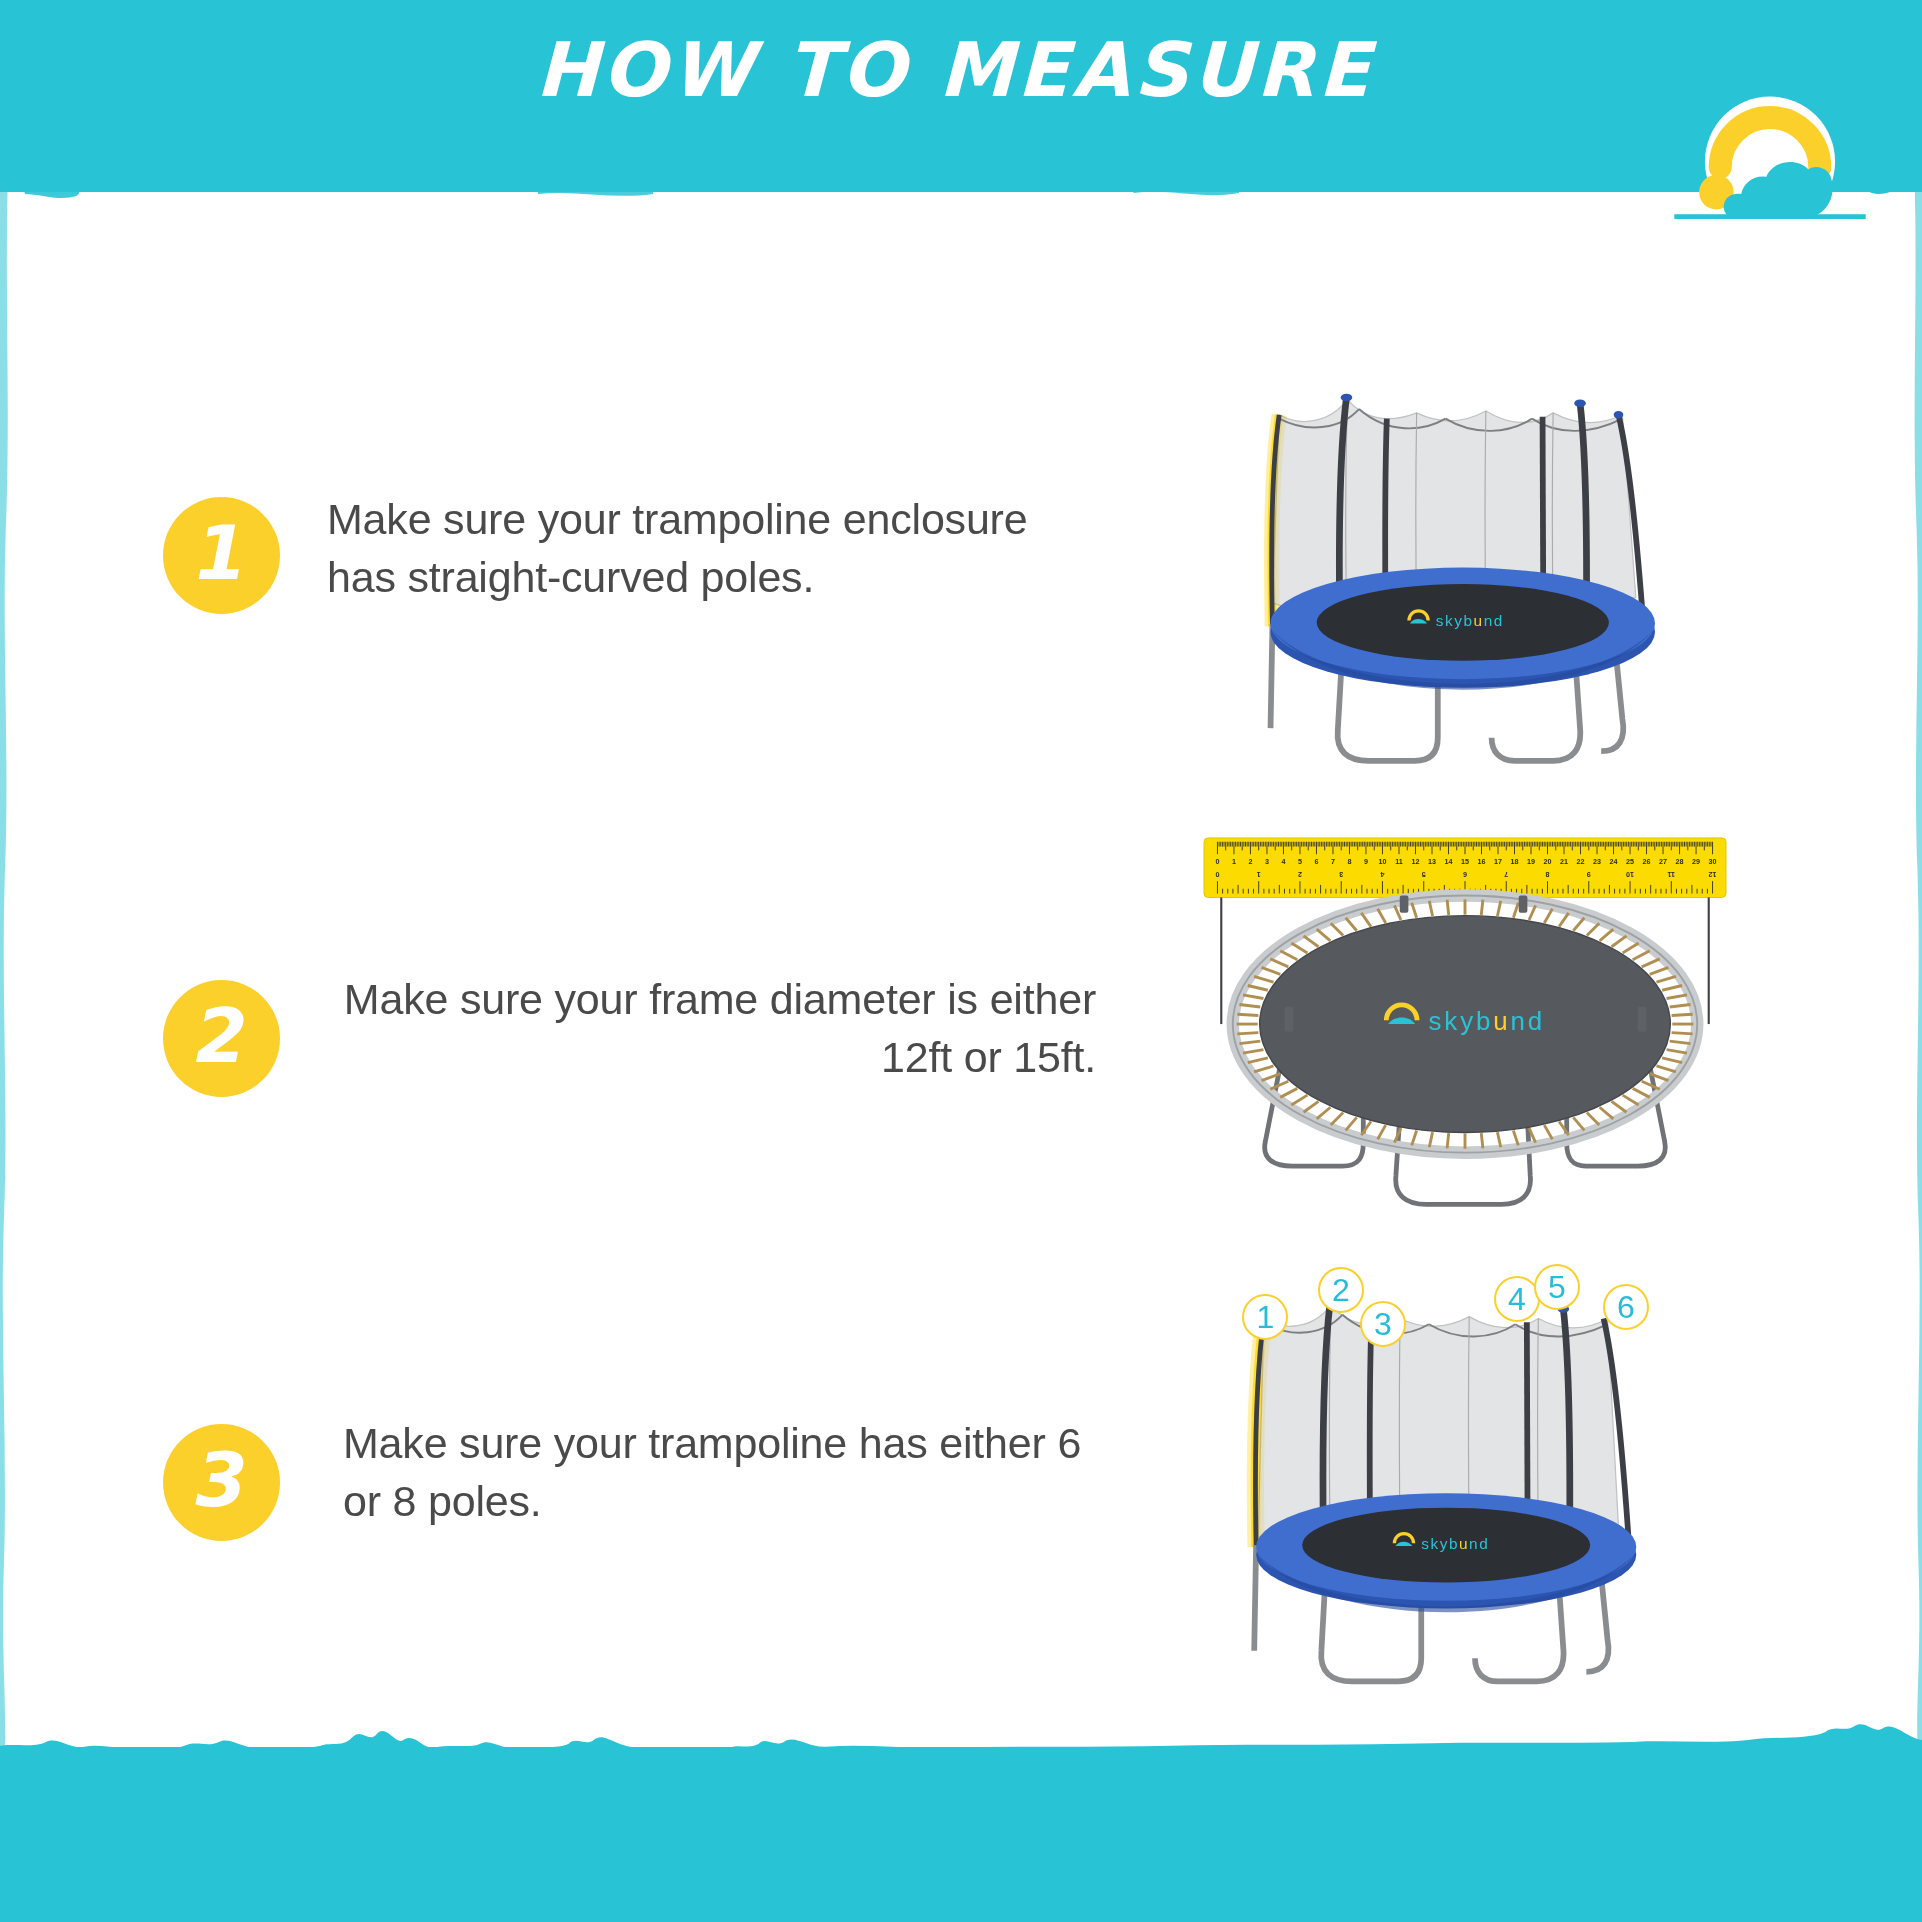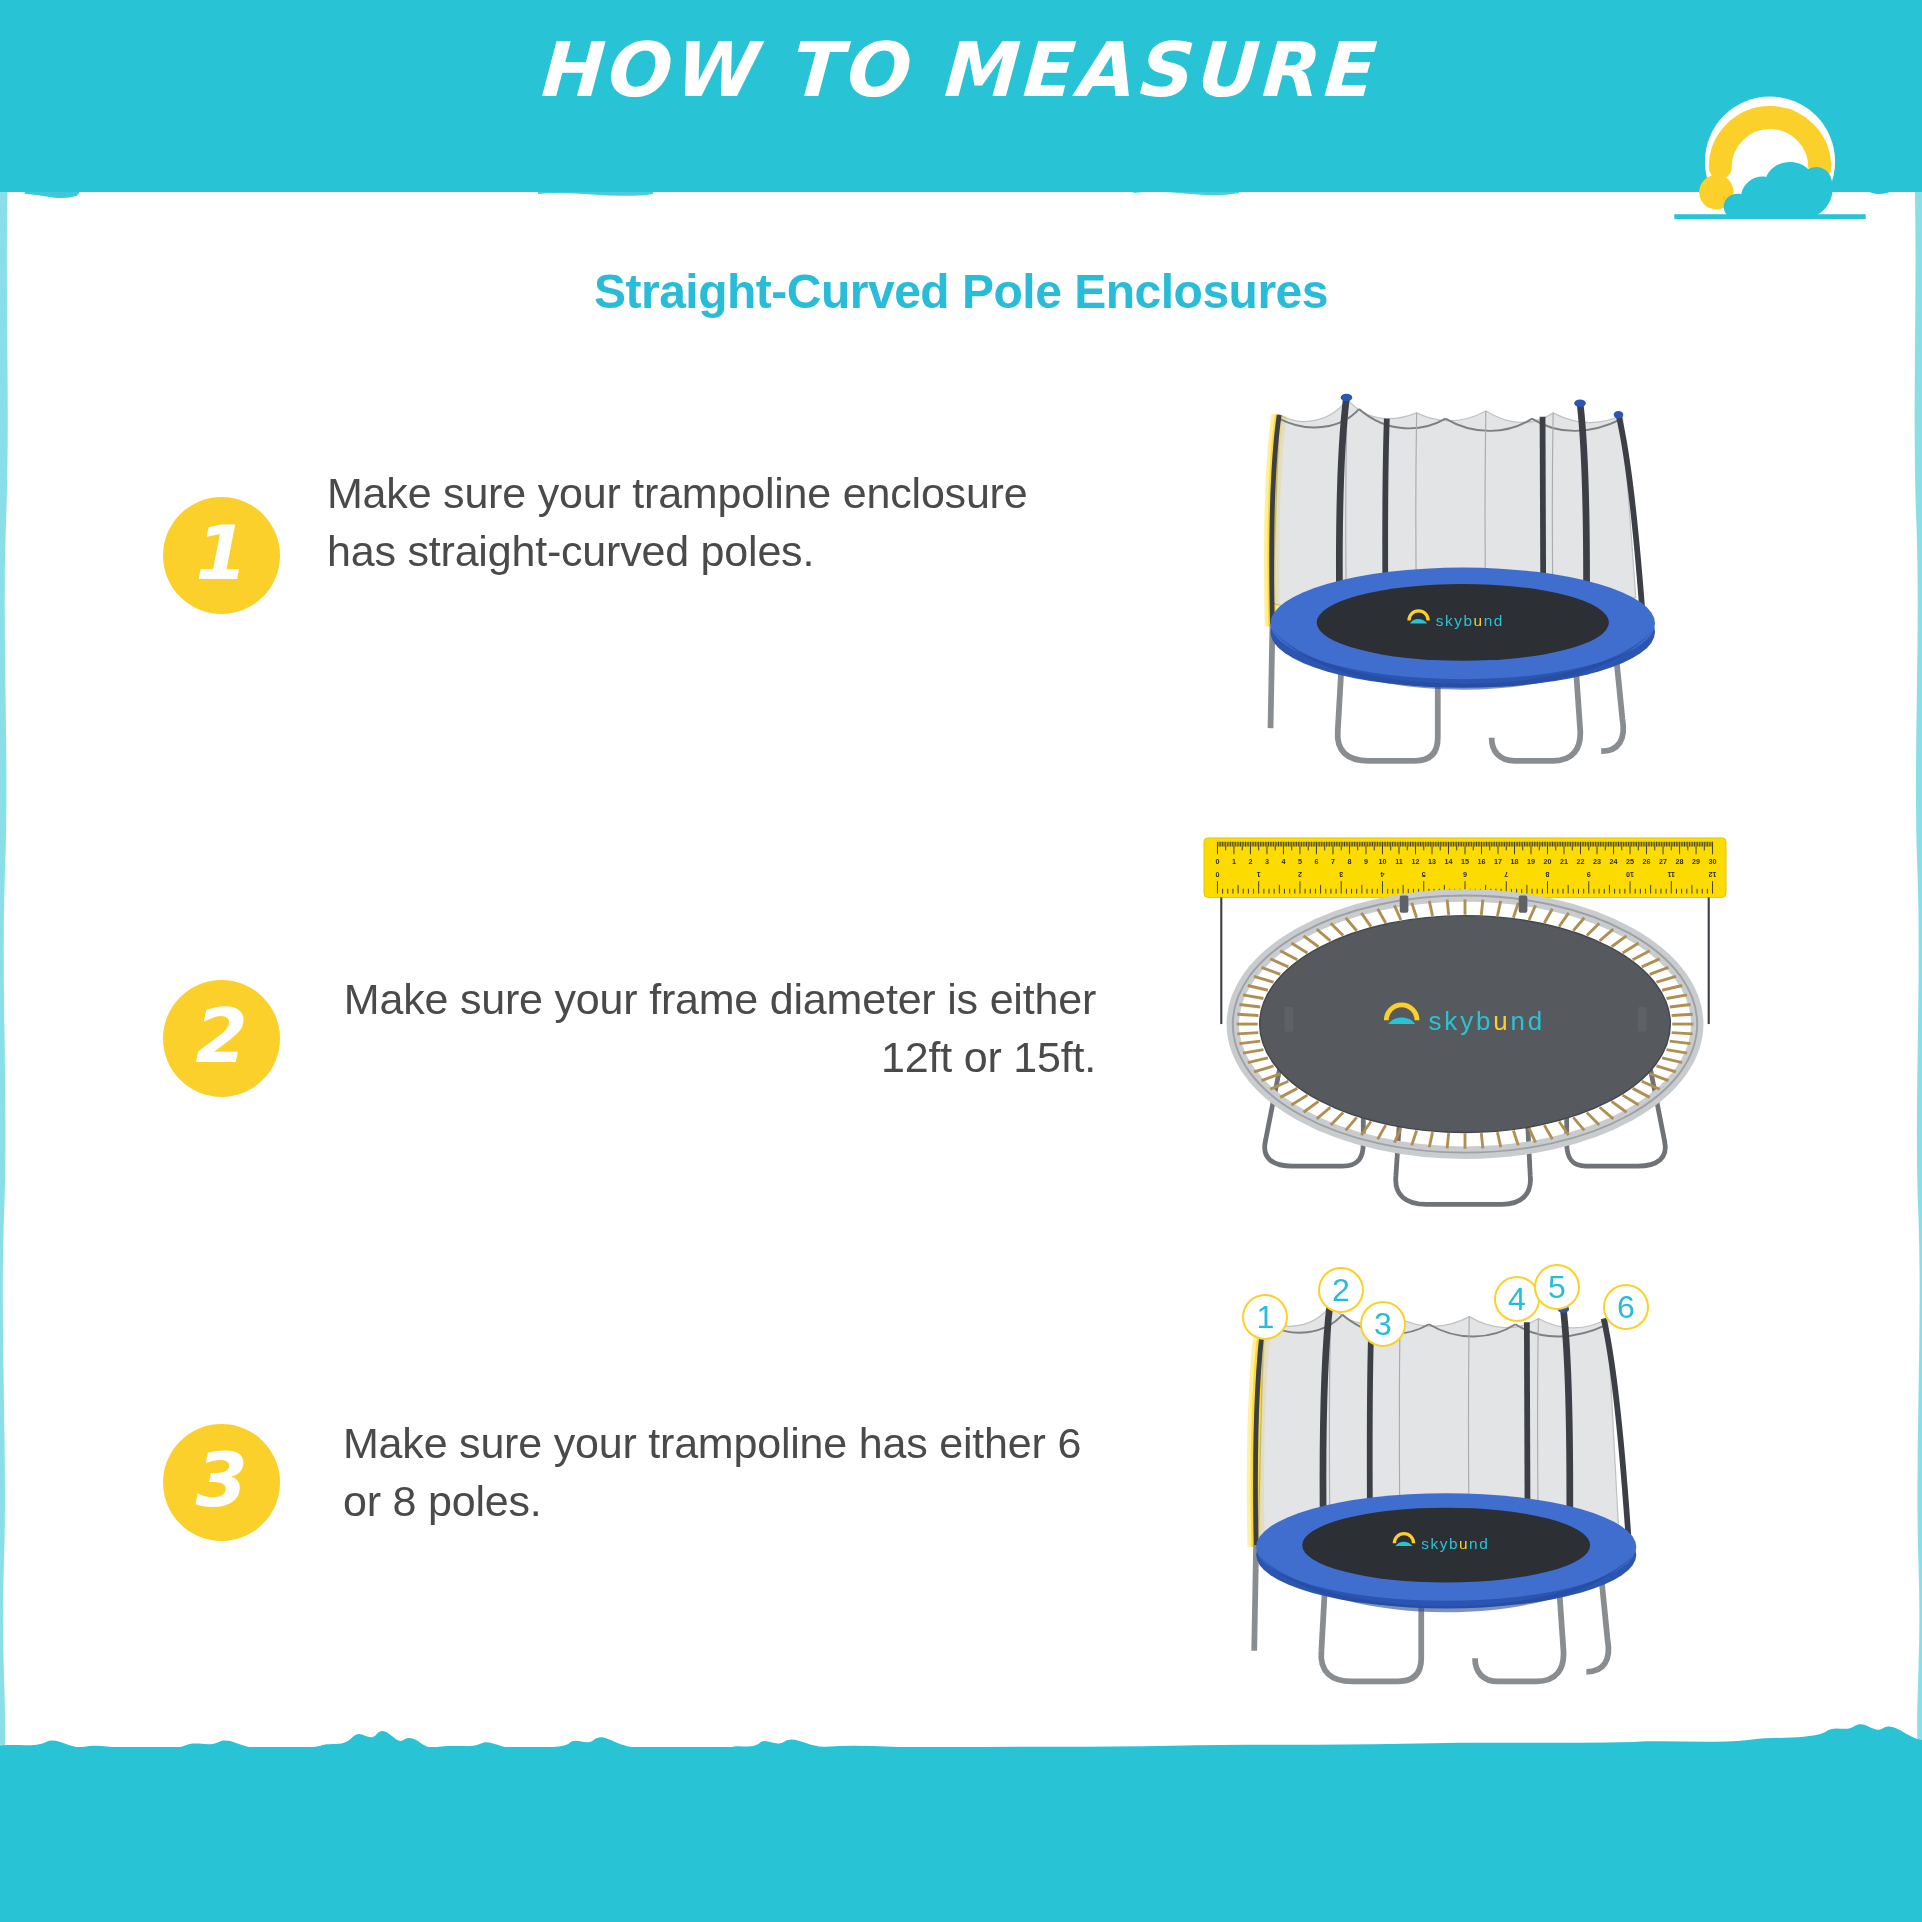--- a/index.html
+++ b/index.html
@@ -101,21 +101,21 @@
     color: #4a4a4a;
     font-family: "Liberation Sans", sans-serif;
     font-size: 43px;
     line-height: 1.36;
     letter-spacing: -0.2px;
     width: 769px;
   }
 
   #step1 { left: 0; top: 0; }
   #step1 .badge { left: 163px; top: 497px; }
-  #step1 .step-text { left: 327px; top: 464px; }
+  #step1 .step-text { left: 327px; top: 490px; }
 
   #step2 { left: 0; top: 0; }
   #step2 .badge { left: 163px; top: 980px; }
   #step2 .step-text { left: 327px; top: 970px; text-align: right; }
 
   #step3 { left: 0; top: 0; }
   #step3 .badge { left: 163px; top: 1424px; }
   #step3 .step-text { left: 343px; top: 1414px; }
 
   
@@ -188,21 +188,20 @@
       <circle cx="44" cy="112" r="18" fill="#fbd02b"></circle>
 
       <path fill="#29c3d6" d="M66 140 C56 140 50 132 52 124 C54 116 62 112 70 114
         C72 102 84 94 96 96 C104 78 128 76 140 88 C150 82 162 88 164 98
         C168 110 164 126 152 134 C146 138 138 140 130 140 Z"></path>
 
       <rect x="0" y="135" width="200" height="5" fill="#29c3d6"></rect>
     </svg>
   </div>
 
-  <div class="subtitle">Straight-Curved Pole Enclosures</div>
 
   <div class="step" id="step1">
     <div class="badge">1</div>
     <div class="step-text">Make sure your trampoline enclosure has straight-curved poles.</div>
   </div>
 
   <div class="illus" id="illus1">
     <svg width="471" height="423" viewBox="0 0 490 440">
 
       <g>

